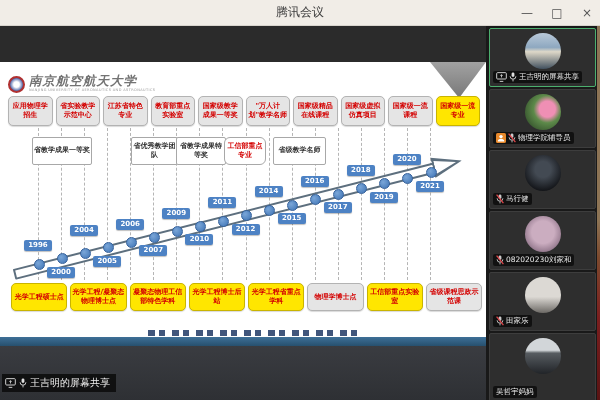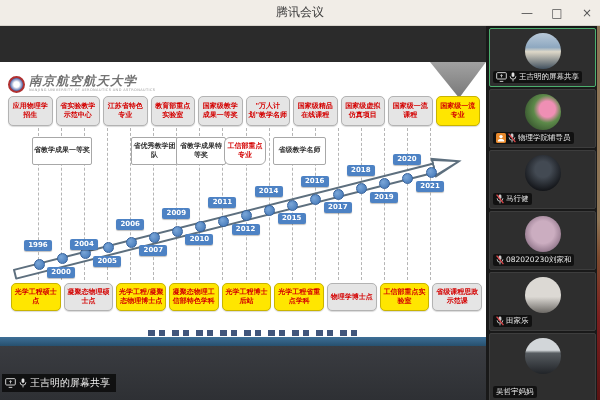--- a/index.html
+++ b/index.html
@@ -123,21 +123,21 @@
       </div>
     <div id="timeline">
         <div class="dash-line" style="left: 38px;"></div>
         <div class="tl-dot" style="left: 33.5px; top: 196.5px;"></div>
         <div class="tl-chip" style="left: 24px; top: 178px;">1996</div>
         <div class="dash-line" style="left: 61.06px;"></div>
         <div class="tl-dot" style="left: 56.56px; top: 191.141px;"></div>
         <div class="tl-chip" style="left: 47.06px; top: 204.641px;">2000</div>
         <div class="dash-line" style="left: 84.12px;"></div>
         <div class="tl-dot" style="left: 79.62px; top: 185.782px;"></div>
-        <div class="tl-chip" style="left: 70.12px; top: 177px;">2004</div>
+        <div class="tl-chip" style="left: 70.12px; top: 163px;">2004</div>
         <div class="dash-line" style="left: 107.18px;"></div>
         <div class="tl-dot" style="left: 102.68px; top: 180.423px;"></div>
         <div class="tl-chip" style="left: 93.18px; top: 193.923px;">2005</div>
         <div class="dash-line" style="left: 130.24px;"></div>
         <div class="tl-dot" style="left: 125.74px; top: 175.063px;"></div>
         <div class="tl-chip" style="left: 116.24px; top: 156.563px;">2006</div>
         <div class="dash-line" style="left: 153.3px;"></div>
         <div class="tl-dot" style="left: 148.8px; top: 169.704px;"></div>
         <div class="tl-chip" style="left: 139.3px; top: 183.204px;">2007</div>
         <div class="dash-line" style="left: 176.36px;"></div>
@@ -186,21 +186,20 @@
       </div>
 
     <div class="arrow-wrap">
       <div class="arrow-shaft"></div>
       <div class="arrow-head-o"></div>
       <div class="arrow-head-i"></div>
     </div>
 
     <div class="ach-row row-bottom" id="bottomRow">
         <div class="ach-box hl">光学工程硕士点</div>
-        <div class="ach-box">凝聚态物理硕士点</div>
         <div class="ach-box hl">光学工程/凝聚态物理博士点</div>
         <div class="ach-box hl">凝聚态物理工信部特色学科</div>
         <div class="ach-box hl">光学工程博士后站</div>
         <div class="ach-box hl">光学工程省重点学科</div>
         <div class="ach-box">物理学博士点</div>
         <div class="ach-box hl">工信部重点实验室</div>
         <div class="ach-box">省级课程思政示范课</div>
       </div>
     <div class="cut-title"></div>
   </div>

